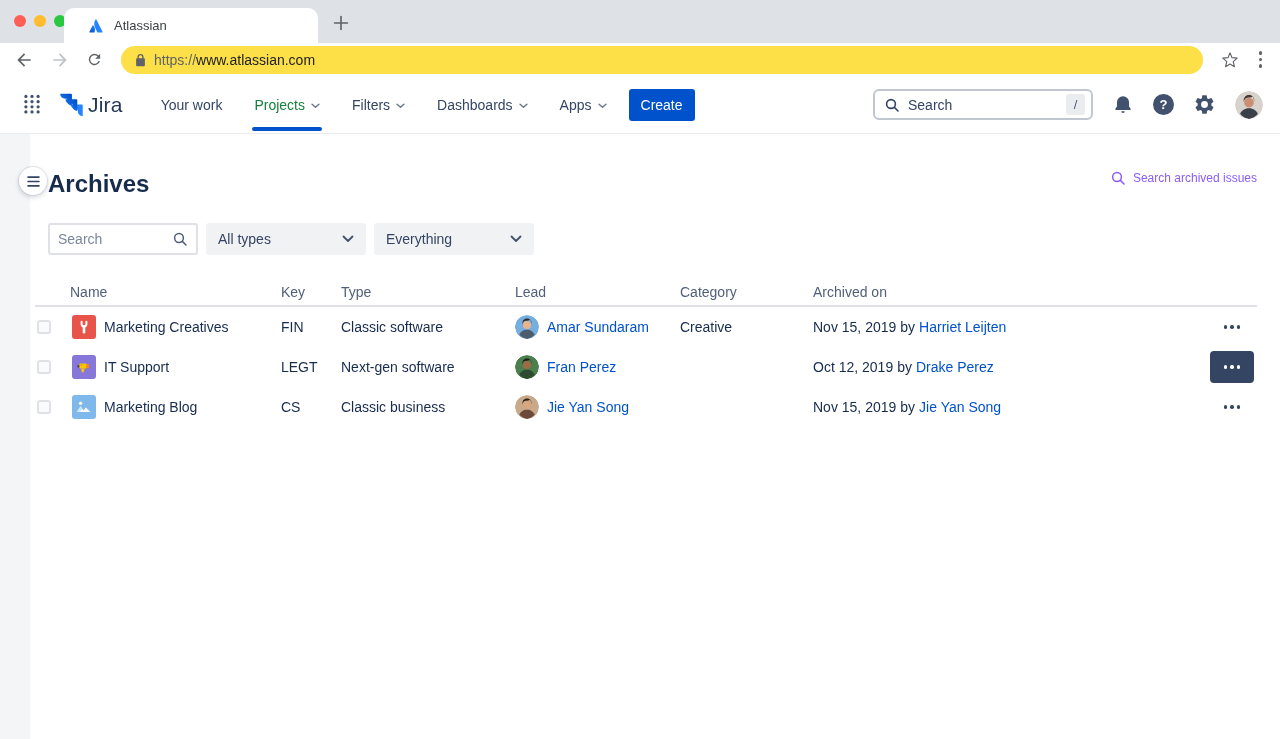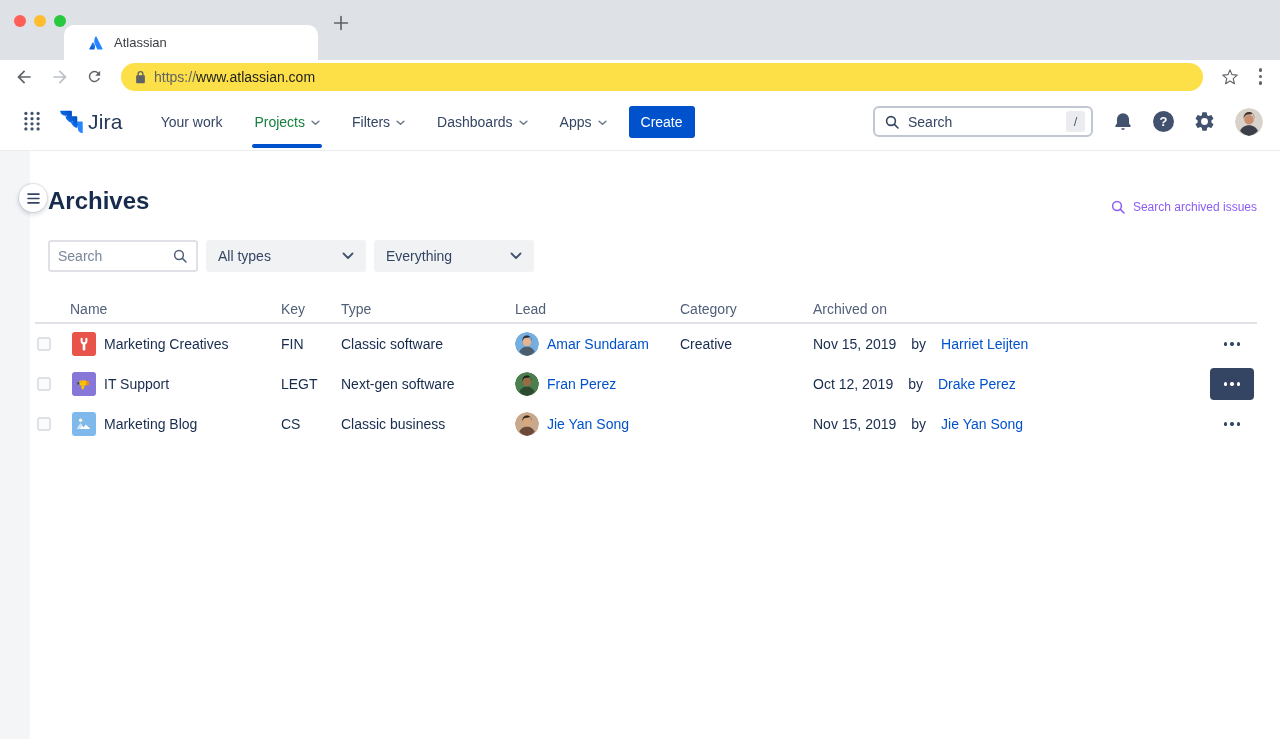--- a/index.html
+++ b/index.html
@@ -1,21 +1,21 @@
 <!DOCTYPE html>
 <html><head>
 <meta charset="utf-8">
 <style>
   * { margin:0; padding:0; box-sizing:border-box; }
   html,body { width:1280px; height:739px; overflow:hidden; background:#fff;
               font-family:"Liberation Sans", sans-serif; }
   .screen { width:1280px; height:739px; display:flex; flex-direction:column; }
 
   
-  .tabstrip { height:60px; background:#DEE1E6; position:relative; flex:none;padding-left:24px; }
+  .tabstrip { height:43px; background:#DEE1E6; position:relative; flex:none;padding-left:24px; }
   .traffic { position:absolute; left:14px; top:15px; display:flex; gap:8px; }
   .traffic span { width:12px; height:12px; border-radius:50%; display:block; }
   .tl-close { background:#FF5F57; } .tl-min { background:#FEBC2E; } .tl-zoom { background:#28C840; }
   .tab { position:absolute; left:64px; bottom:0; width:254px; height:35px; background:#fff;
          border-radius:10px 10px 0 0; display:flex; align-items:center; padding:0 14px 0 24px; gap:10px; }
   .tab-title { font-size:13px; color:#3C4043; }
   .newtab { position:absolute; left:328px; top:10px; width:26px; height:26px; border:none; background:transparent;
             color:#5F6368; display:flex; align-items:center; justify-content:center; cursor:pointer; }
 
   
@@ -58,21 +58,21 @@
   .avatar-btn { border:none; background:none; padding:0; cursor:pointer; display:flex; }
   .av { border-radius:50%; display:block; }
 
   
   .page { position:relative; flex:1; background:#fff; }
   .left-rail { position:absolute; left:0; top:0; bottom:0; width:30px; background:#F4F5F7; }
   .rail-toggle { position:absolute; left:19px; top:33px; width:28px; height:28px; border-radius:50%; background:#fff;
                  border:none; box-shadow:0 0 0 1px rgba(9,30,66,.08), 0 2px 4px 1px rgba(9,30,66,.15);
                  display:flex; align-items:center; justify-content:center; color:#344563; cursor:pointer; z-index:2; }
   .content { margin:0 23px 0 48px; padding-top:36px; }
-  .page-head { display:flex; align-items:flex-end; justify-content:space-between; height:28px; }
+  .page-head { display:flex; align-items:flex-start; justify-content:space-between; height:28px; }
   .page-title { font-size:24px; font-weight:600; color:#172B4D; }
   .search-archived { display:flex; align-items:center; gap:7px; font-size:12px; color:#8b5cf6;
                      text-decoration:none; cursor:pointer; }
 
   .filters { margin-top:25px; display:flex; gap:8px; }
   .filter-search { width:150px; height:32px; border:2px solid #DFE1E6; border-radius:3px; display:flex;
                    align-items:center; padding:0 8px 0 8px; background:#fff; }
   .filter-search input { border:none; outline:none; flex:1; width:90px; font-size:14px; color:#172B4D;
                          font-family:inherit; }
   .filter-search input::placeholder { color:#7A869A; }
@@ -90,21 +90,21 @@
   .tbody { padding-top:0; }
   .tbody .trow { height:40px; }
   .cb { width:14px; height:14px; border:2px solid #DFE1E6; border-radius:3px; background:#FAFBFC;
         margin-left:2px; cursor:pointer; }
   .name-cell { display:flex; align-items:center; gap:8px; padding-left:2px; }
   .proj-icon { width:24px; height:24px; border-radius:3px; display:flex; align-items:center; justify-content:center;
                flex:none; }
   .cell { font-size:14px; color:#172B4D; }
   .lead-cell, .archived-cell { display:flex; align-items:center; }
   .lead-cell { gap:8px; }
-  .archived-cell { gap:15px; }
+  .archived-cell { gap:4px; }
   .link { font-size:14px; color:#0052CC; text-decoration:none; cursor:pointer; }
   .actions-cell { display:flex; justify-content:center; }
   .dots-btn { display:flex; gap:3px; align-items:center; justify-content:center; width:44px; height:32px;
               border:none; border-radius:4px; background:transparent; cursor:pointer; }
   .dots-btn i { width:3.5px; height:3.5px; border-radius:50%; background:#344563; }
   .dots-btn.active { background:#344563; }
   .dots-btn.active i { background:#fff; }
 </style>
 </head>
 <body>

